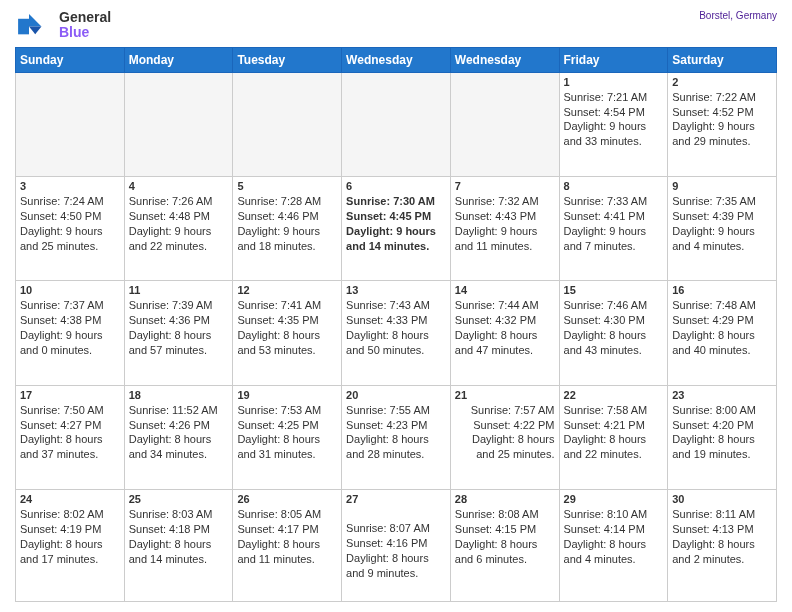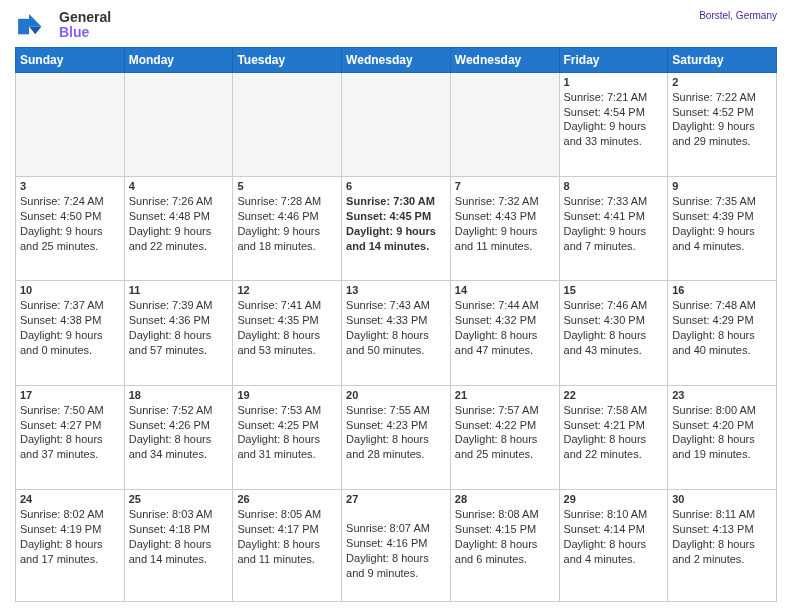--- a/index.html
+++ b/index.html
@@ -245,39 +245,39 @@
         </tr>
         <tr>
           <td>
             <span class="day-num">17</span>
             <div class="day-info" style="white-space: pre-line;">Sunrise: 7:50 AM
 Sunset: 4:27 PM
 Daylight: 8 hours and 37 minutes.</div>
           </td>
           <td>
             <span class="day-num">18</span>
-            <div class="day-info" style="white-space: pre-line;">Sunrise: 7:52 AM
+            <div class="day-info" style="white-space: pre-line;">Sunrise: 11:52 AM
 Sunset: 4:26 PM
 Daylight: 8 hours and 34 minutes.</div>
           </td>
           <td>
             <span class="day-num">19</span>
             <div class="day-info" style="white-space: pre-line;">Sunrise: 7:53 AM
 Sunset: 4:25 PM
 Daylight: 8 hours and 31 minutes.</div>
           </td>
           <td>
             <span class="day-num">20</span>
             <div class="day-info" style="white-space: pre-line;">Sunrise: 7:55 AM
 Sunset: 4:23 PM
 Daylight: 8 hours and 28 minutes.</div>
           </td>
           <td>
             <span class="day-num">21</span>
-            <div class="day-info" style="white-space: pre-line;">Sunrise: 7:57 AM
+            <div class="day-info" style="white-space: pre-line; text-align: right;">Sunrise: 7:57 AM
 Sunset: 4:22 PM
 Daylight: 8 hours and 25 minutes.</div>
           </td>
           <td>
             <span class="day-num">22</span>
             <div class="day-info" style="white-space: pre-line;">Sunrise: 7:58 AM
 Sunset: 4:21 PM
 Daylight: 8 hours and 22 minutes.</div>
           </td>
           <td>

